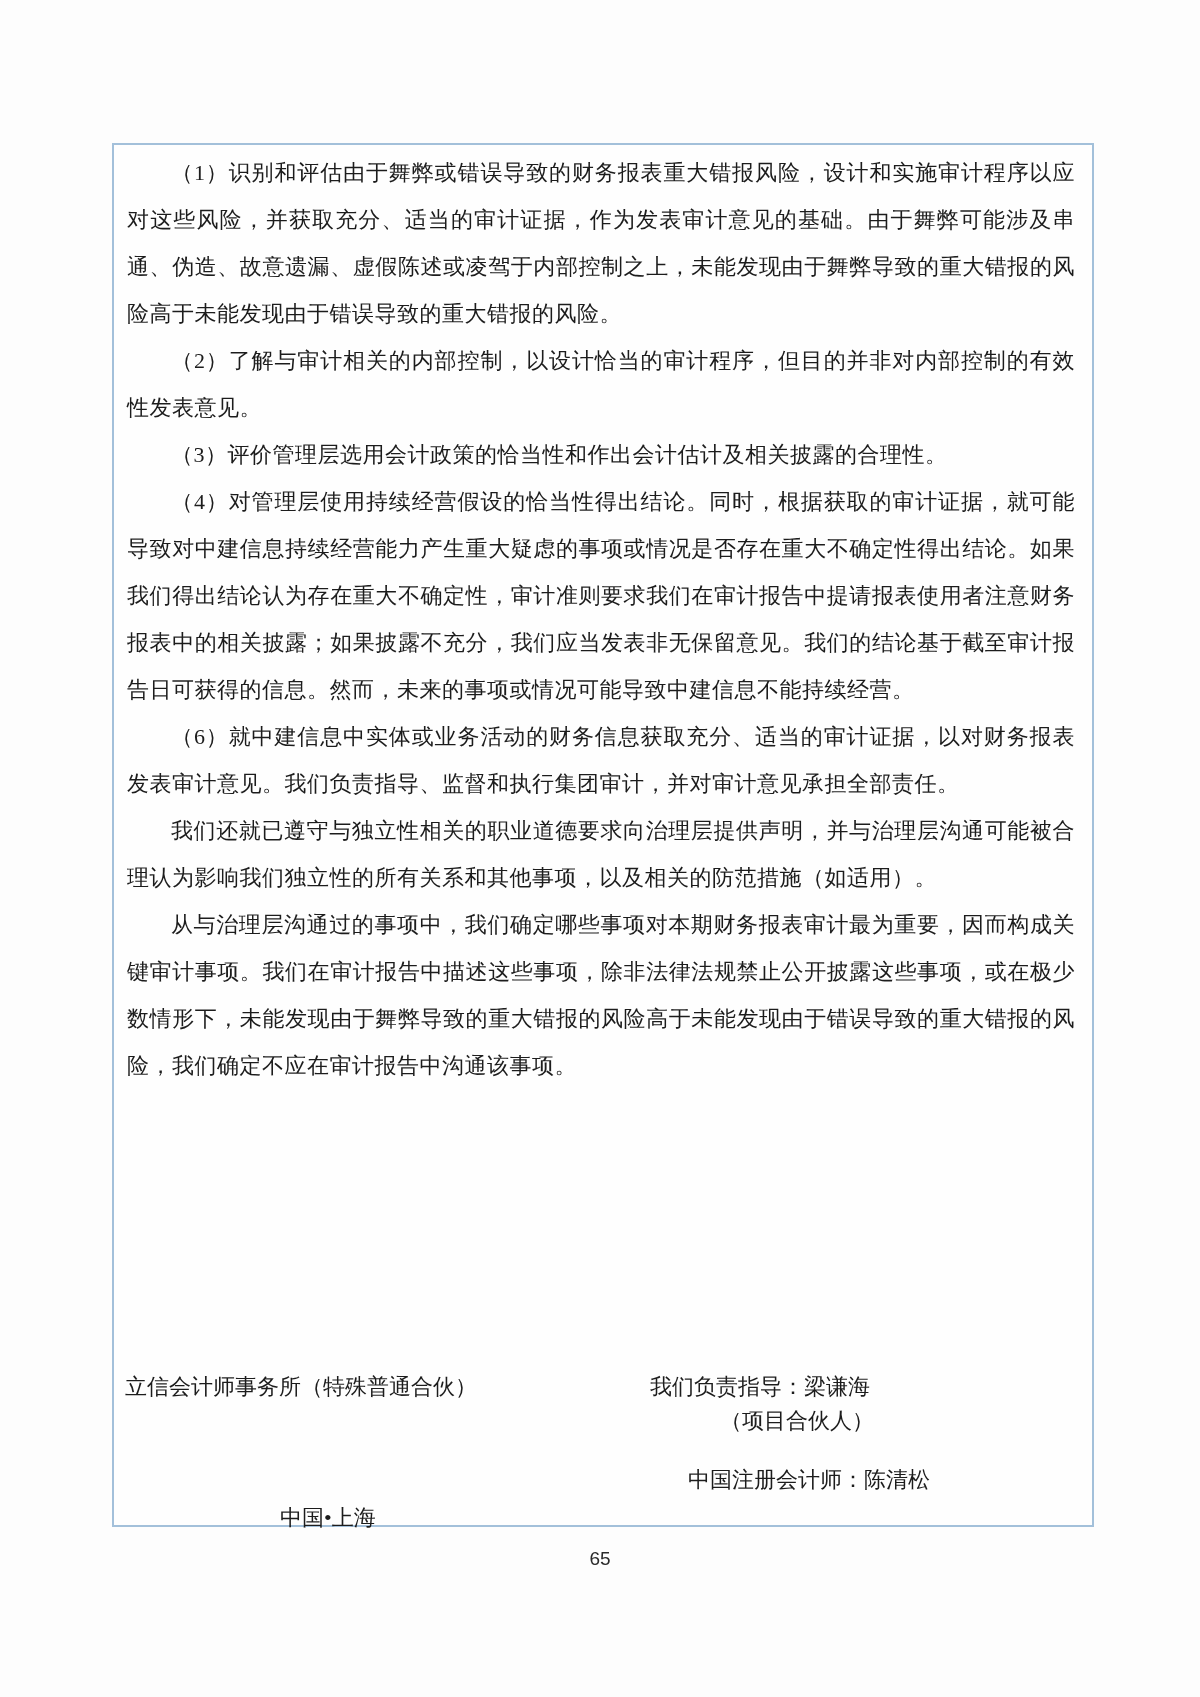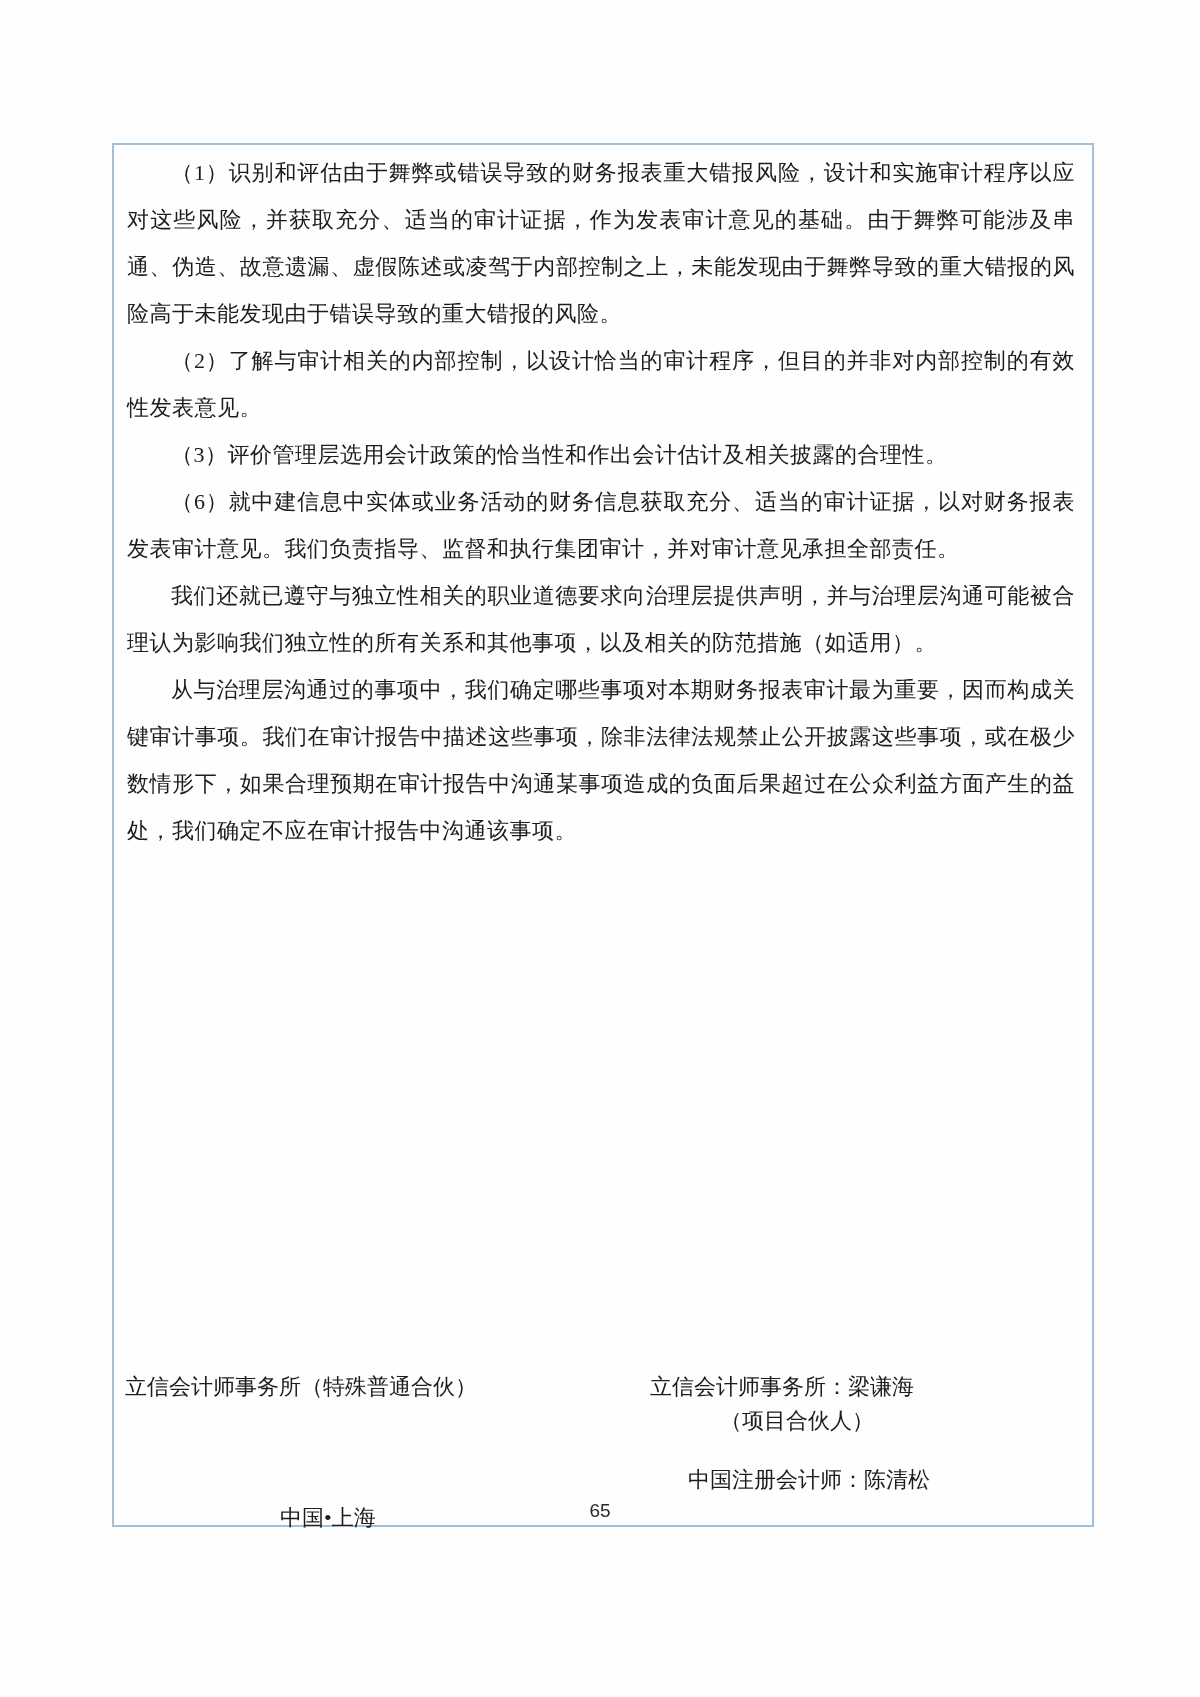--- a/index.html
+++ b/index.html
@@ -47,46 +47,47 @@
     white-space: nowrap;
   }
   .sig-firm      { left: 11px;  top: 1227px; }
   .sig-cpa1      { left: 536px; top: 1227px; }
   .sig-cpa1-role { left: 606px; top: 1261px; }
   .sig-location  { left: 166px; top: 1328px; margin-top: 30px; }
   .sig-cpa2      { left: 574px; top: 1320px; }
   .page-number {
     position: absolute;
     left: 0;
-    top: 1500px;
+    top: 1548px;
     width: 100%;
     text-align: center;
     font-size: 19px;
     color: #2a2a2a;
     font-family: "Liberation Sans", "DejaVu Sans", sans-serif;
   }
 </style>
 </head>
 <body>
 
 <div class="page">
 
   <div class="content-box">
 
     <div class="body-text">
       <p>（1）识别和评估由于舞弊或错误导致的财务报表重大错报风险，设计和实施审计程序以应对这些风险，并获取充分、适当的审计证据，作为发表审计意见的基础。由于舞弊可能涉及串通、伪造、故意遗漏、虚假陈述或凌驾于内部控制之上，未能发现由于舞弊导致的重大错报的风险高于未能发现由于错误导致的重大错报的风险。</p>
       <p>（2）了解与审计相关的内部控制，以设计恰当的审计程序，但目的并非对内部控制的有效性发表意见。</p>
       <p>（3）评价管理层选用会计政策的恰当性和作出会计估计及相关披露的合理性。</p>
+      <p>（4）对管理层使用持续经营假设的恰当性得出结论。同时，根据获取的审计证据，就可能导致对中建信息持续经营能力产生重大疑虑的事项或情况是否存在重大不确定性得出结论。如果我们得出结论认为存在重大不确定性，审计准则要求我们在审计报告中提请报表使用者注意财务报表中的相关披露；如果披露不充分，我们应当发表非无保留意见。我们的结论基于截至审计报告日可获得的信息。然而，未来的事项或情况可能导致中建信息不能持续经营。</p>
       <p>（6）就中建信息中实体或业务活动的财务信息获取充分、适当的审计证据，以对财务报表发表审计意见。我们负责指导、监督和执行集团审计，并对审计意见承担全部责任。</p>
       <p>我们还就已遵守与独立性相关的职业道德要求向治理层提供声明，并与治理层沟通可能被合理认为影响我们独立性的所有关系和其他事项，以及相关的防范措施（如适用）。</p>
-      <p>从与治理层沟通过的事项中，我们确定哪些事项对本期财务报表审计最为重要，因而构成关键审计事项。我们在审计报告中描述这些事项，除非法律法规禁止公开披露这些事项，或在极少数情形下，如果合理预期在审计报告中沟通某事项造成的负面后果超过在公众利益方面产生的益处，我们确定不应在审计报告中沟通该事项。</p>
+      <p>从与治理层沟通过的事项中，我们确定哪些事项对本期财务报表审计最为重要，因而构成关键审计事项。我们在审计报告中描述这些事项，除非法律法规禁止公开披露这些事项，或在极少数情形下，未能发现由于舞弊导致的重大错报的风险高于未能发现由于错误导致的重大错报的风险，我们确定不应在审计报告中沟通该事项。</p>
     </div>
 
     <div class="sig sig-firm">立信会计师事务所（特殊普通合伙）</div>
-    <div class="sig sig-cpa1">立信会计师事务所：梁谦海</div>
+    <div class="sig sig-cpa1">我们负责指导：梁谦海</div>
     <div class="sig sig-cpa1-role">（项目合伙人）</div>
     <div class="sig sig-location">中国•上海</div>
     <div class="sig sig-cpa2">中国注册会计师：陈清松</div>
 
   </div>
 
   <div class="page-number">65</div>
 
 </div>
 

